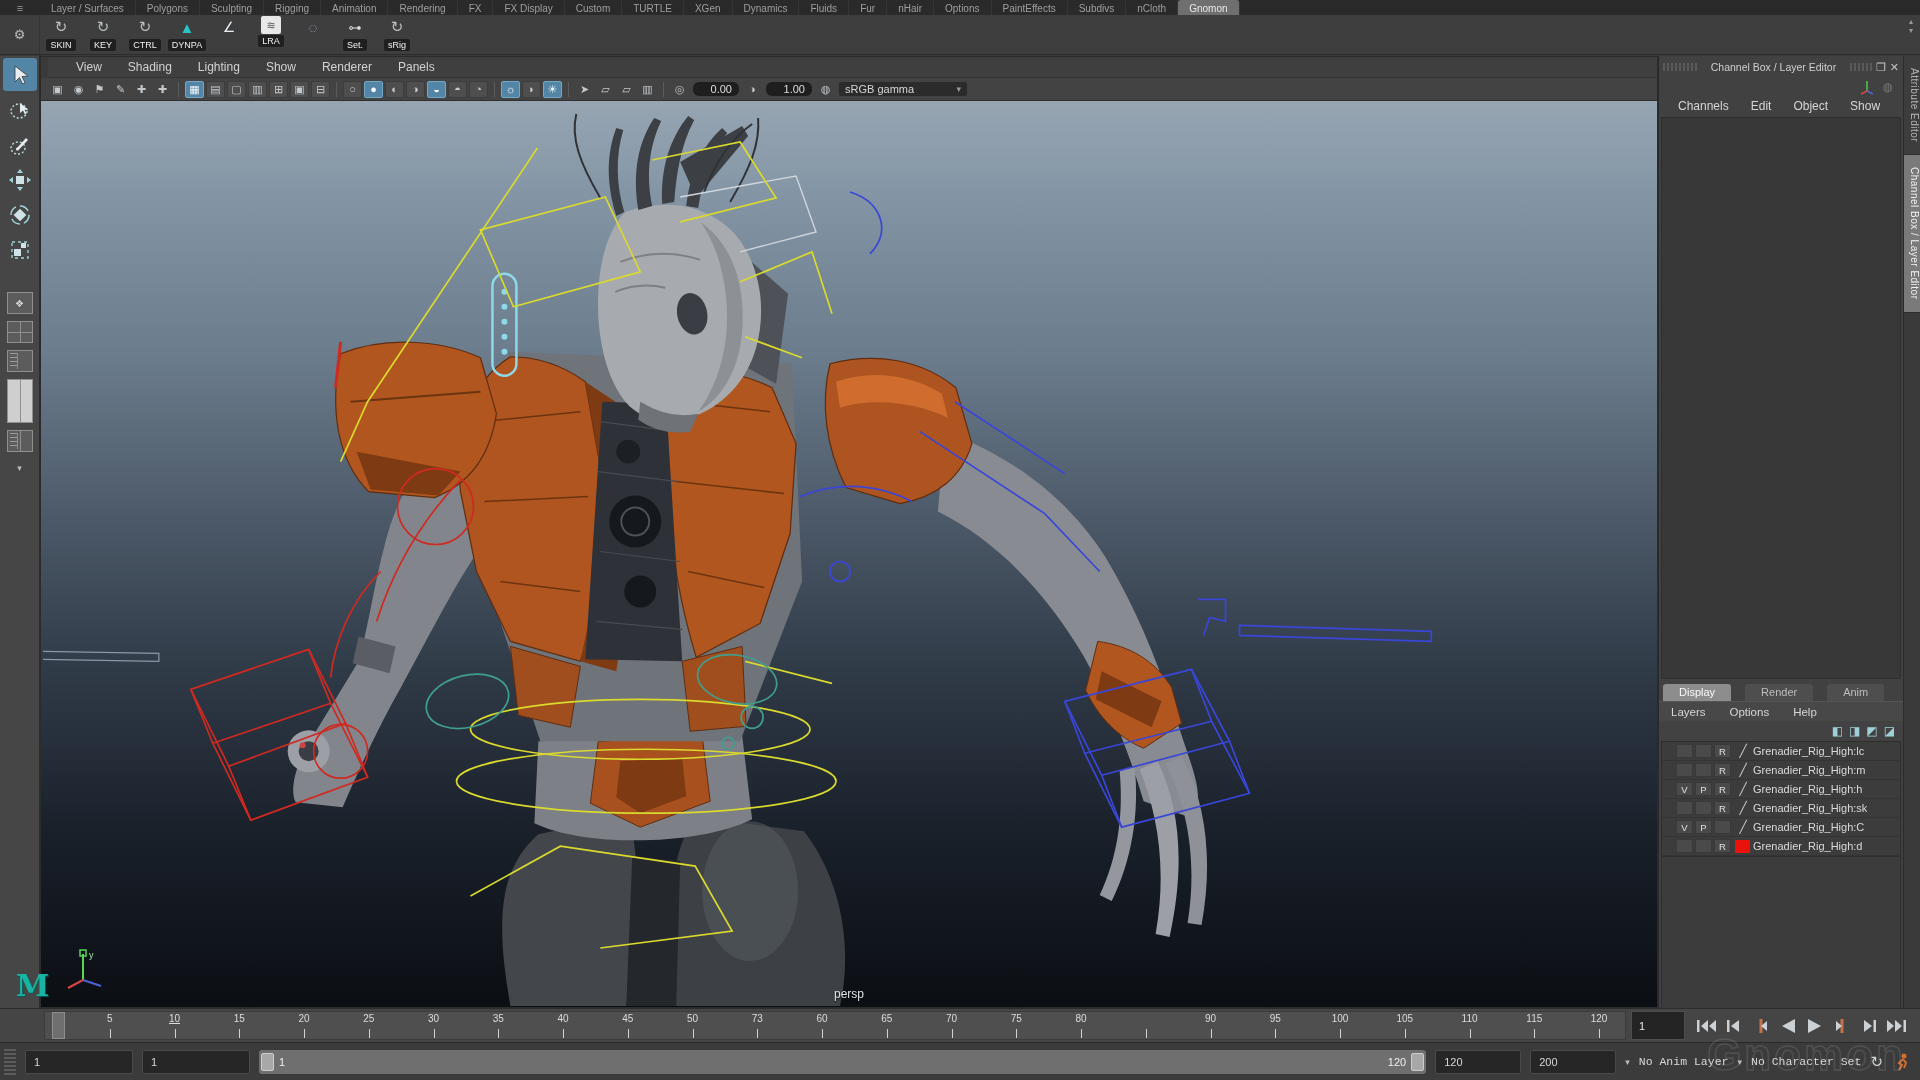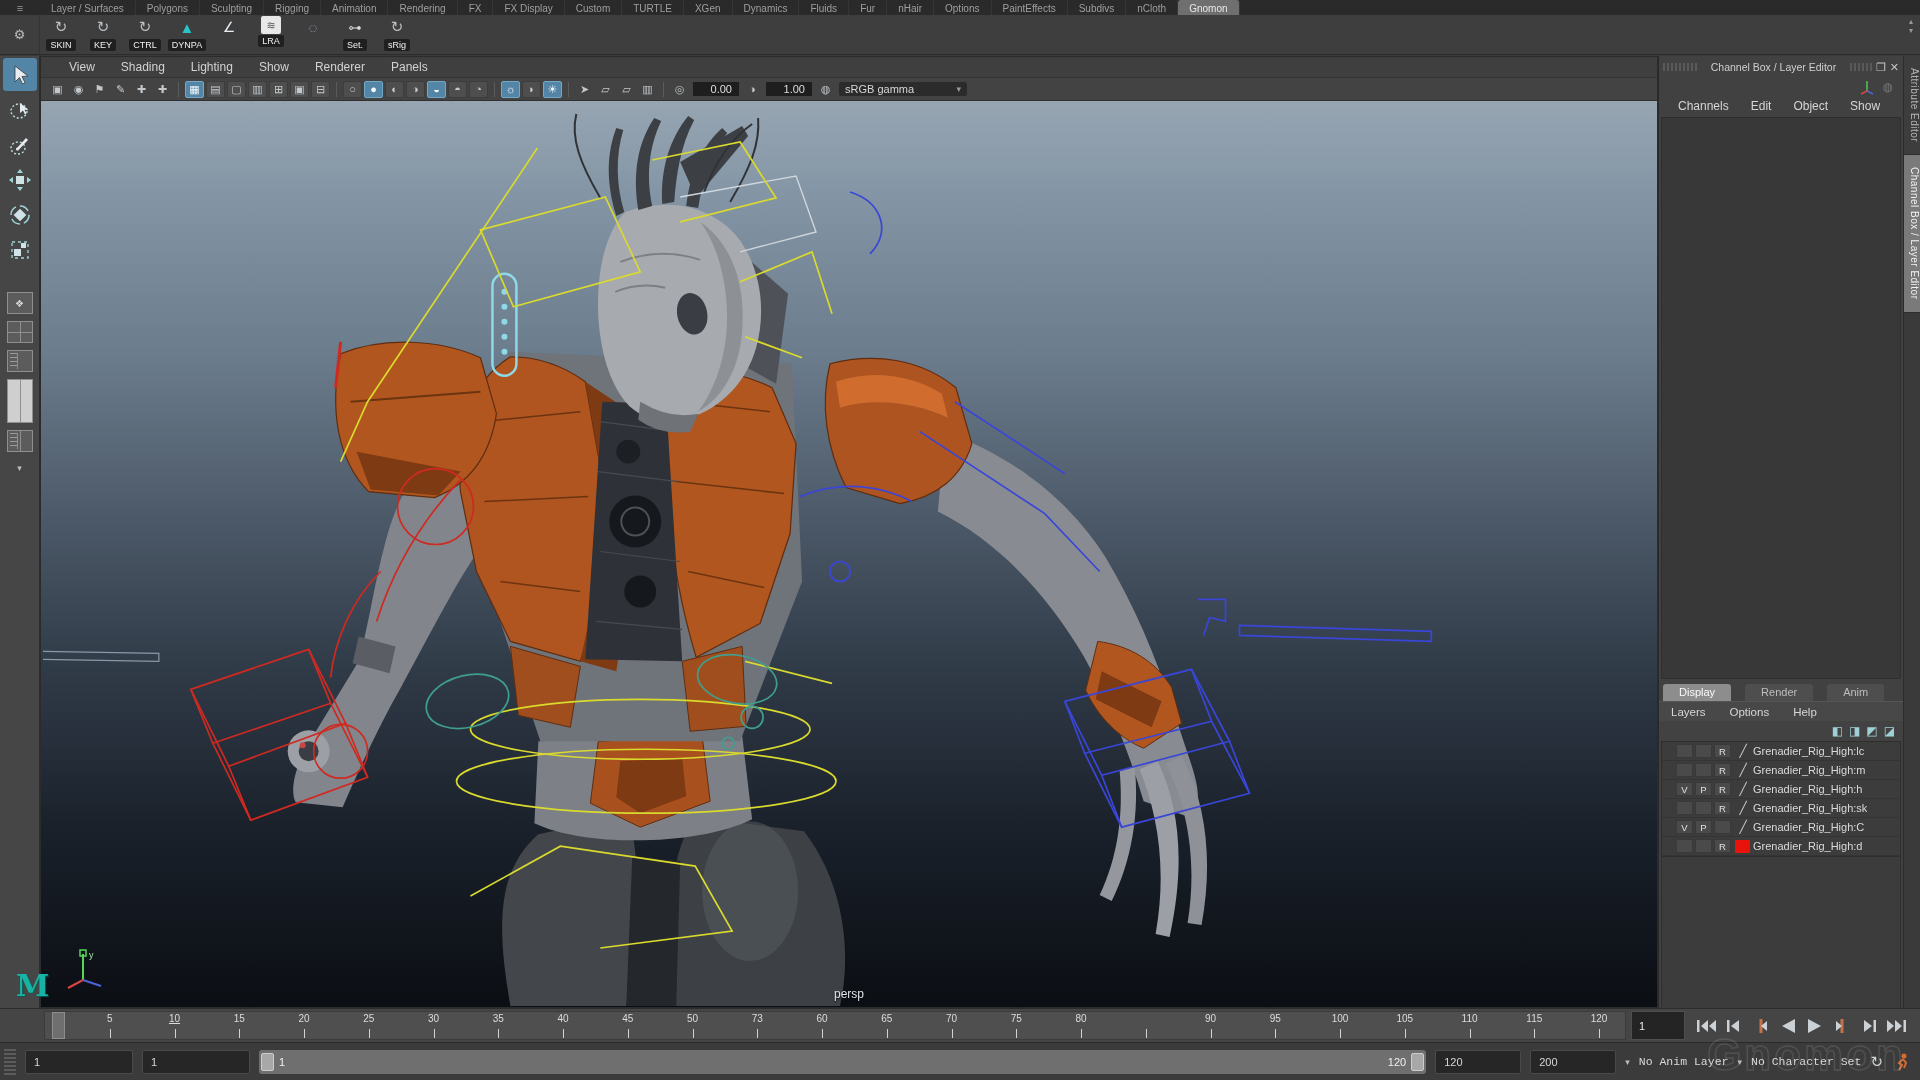--- a/index.html
+++ b/index.html
@@ -37,28 +37,28 @@
   .qlbox { width:26px; height:22px; border:1px solid #8f8f8f; background:#5c5c5c; margin-bottom:7px; position:relative; cursor:pointer; }
   .qlbox.big { height:44px; background:#cfcfcf; }
   .ql-split-v { position:absolute; top:0; bottom:0; left:50%; width:1px; background:#8f8f8f; }
   .ql-split-h { position:absolute; left:0; right:0; top:50%; height:1px; background:#8f8f8f; }
   .ql-dots { position:absolute; inset:0; display:flex; align-items:center; justify-content:center; color:#d8d8d8; font-size:10px; }
   .ql-list { position:absolute; left:2px; top:2px; bottom:2px; width:8px; border-right:1px solid #8f8f8f; background:repeating-linear-gradient(#9a9a9a 0 1px, transparent 1px 4px); }
   .ql-arrow { color:#bdbdbd; font-size:9px; margin-top:4px; }
   .maya-logo { position:absolute; left:16px; top:968px; font-size:30px; font-weight:bold; color:#17b3a4; text-shadow:1px 1px 1px #0b5a52; z-index:5; font-family:"DejaVu Serif", serif; }
   
   .viewport { position:absolute; left:40px; top:56px; right:262px; bottom:72px; display:flex; flex-direction:column; border:1px solid #2b2b2b; }
-  .vp-menubar { height:21px; background:#3f3f3f; display:flex; align-items:center; padding-left:16px; gap:2px; border-bottom:1px solid #343434; }
+  .vp-menubar { height:21px; background:#3f3f3f; display:flex; align-items:center; padding-left:16px; gap:2px; border-bottom:1px solid #343434;margin-left:7px; }
   .vp-menu { padding:0 12px; font-size:12px; color:#d2d2d2; cursor:pointer; }
   .vp-toolbar { height:23px; background:#434343; display:flex; align-items:center; padding-left:6px; border-bottom:1px solid #303030; }
   .vpi { min-width:19px; height:17px; display:flex; align-items:center; justify-content:center; font-size:11px; color:#c2c8cc; margin:0 1px; border-radius:2px; cursor:pointer; }
   .vpi.boxed { background:#4e4e4e; border:1px solid #3d3d3d; }
   .vpi[data-state="on"] { background:#5285a6; border:1px solid #73a7c6; color:#f0f6fa; }
   .vpsep { width:1px; height:15px; background:#5b5b5b; margin:0 5px; }
-  .vpfield { background:#1e1e1e; color:#dedede; font-size:11px; padding:1px 7px; border-radius:0; min-width:46px; text-align:right; margin:0 3px; }
+  .vpfield { background:#1e1e1e; color:#dedede; font-size:11px; padding:1px 7px; border-radius:6px; min-width:46px; text-align:right; margin:0 3px; }
   .vpdrop { background:#2b2b2b; color:#d6d6d6; font-size:11px; padding:1px 6px; border-radius:2px; width:128px; display:flex; justify-content:space-between; align-items:center; margin-left:3px; cursor:pointer; }
   .vp-canvas { flex:1; position:relative; overflow:hidden;
     background:linear-gradient(180deg,#97a5b2 0%,#8496a6 10%,#6b7c8c 28%,#4c5968 46%,#313c49 62%,#1a212b 80%,#0b0e13 100%); }
   .vp-canvas svg.scene { position:absolute; inset:0; width:100%; height:100%; }
   .persp-label { position:absolute; left:50%; bottom:6px; transform:translateX(-50%); color:#dfe4e8; font-size:12px; text-shadow:0 1px 2px #000; }
   .axis-gizmo { position:absolute; left:22px; bottom:14px; }
   
   .rpanel { position:absolute; top:56px; right:17px; width:245px; bottom:0; background:#414141; border-left:1px solid #292929; display:flex; flex-direction:column; }
   .rp-header { height:22px; display:flex; align-items:center; padding:0 4px; gap:4px; }
   .grip { width:34px; height:8px; background:repeating-linear-gradient(90deg,#5a5a5a 0 2px, transparent 2px 4px); }

